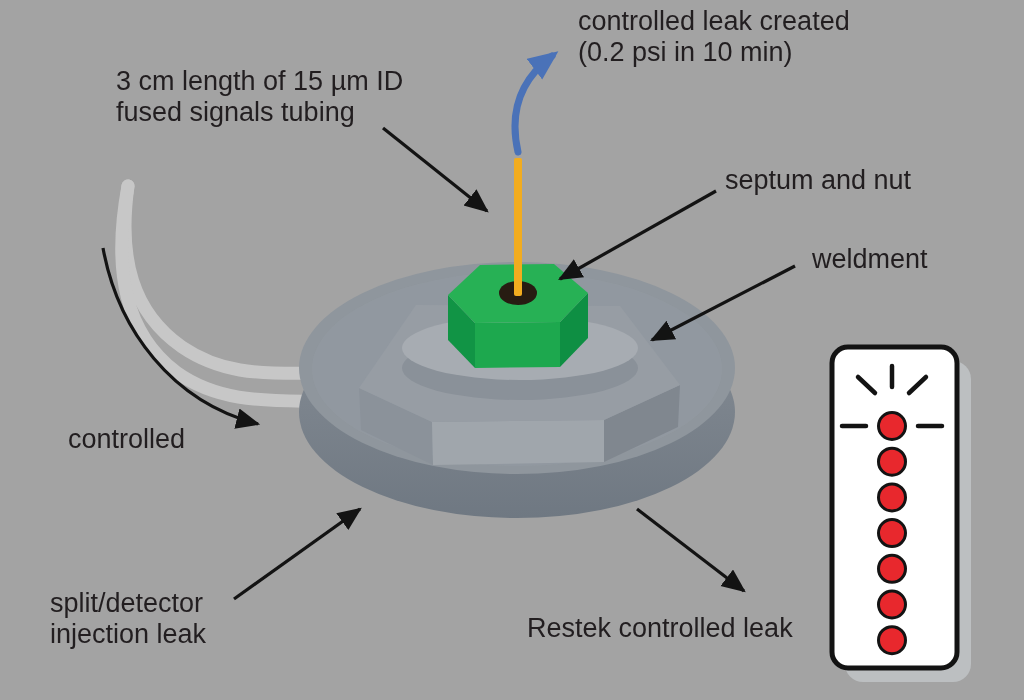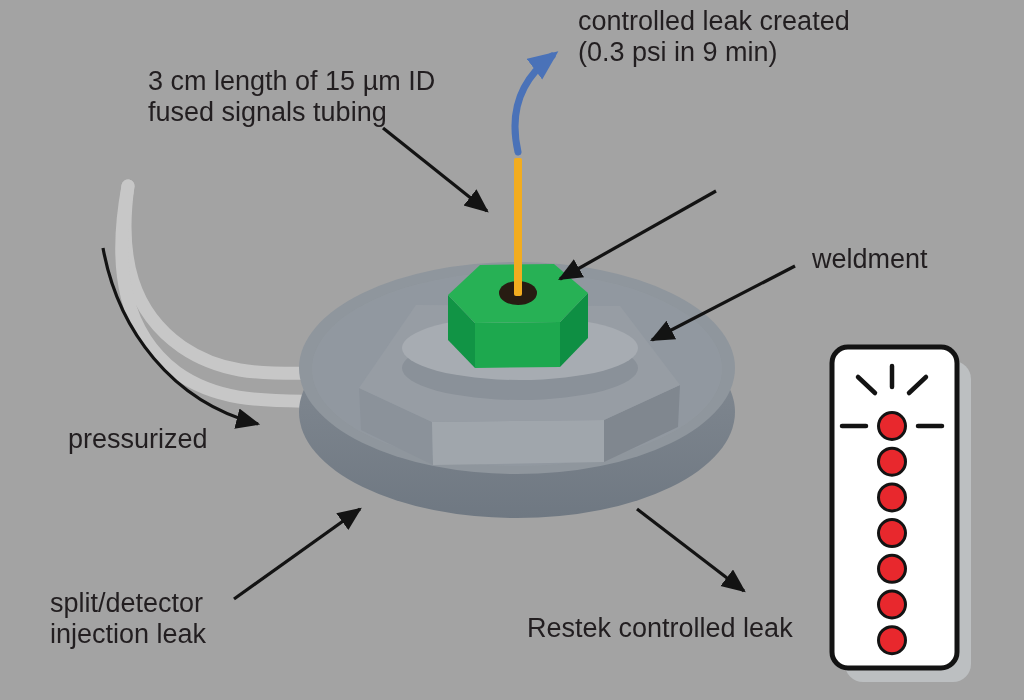--- a/index.html
+++ b/index.html
@@ -94,35 +94,38 @@
           <circle cx="892" cy="533.1" r="13.5" fill="#e8282d" stroke="#131313" stroke-width="3"></circle>
           <circle cx="892" cy="568.8" r="13.5" fill="#e8282d" stroke="#131313" stroke-width="3"></circle>
           <circle cx="892" cy="604.5" r="13.5" fill="#e8282d" stroke="#131313" stroke-width="3"></circle>
           <circle cx="892" cy="640.2" r="13.5" fill="#e8282d" stroke="#131313" stroke-width="3"></circle>
         </g>
     </g>
   </svg>
 
   <div class="label" style="left:578px;top:6px">
     <span>controlled leak created</span>
-    <span>(0.3 psi in 9 min)</span>
+    <span>(0.2 psi in 10 min)</span>
   </div>
 
-  <div class="label" style="left:148px;top:66px">
+  <div class="label" style="left:116px;top:66px">
     <span>3 cm length of 15 µm ID</span>
     <span>fused signals tubing</span>
   </div>
 
+  <div class="label" style="left:725px;top:165px">
+    <span>septum and nut</span>
+  </div>
 
   <div class="label" style="left:812px;top:244px">
     <span>weldment</span>
   </div>
 
   <div class="label" style="left:68px;top:424px">
-    <span>pressurized</span>
+    <span>controlled</span>
   </div>
 
   <div class="label" style="left:50px;top:588px">
     <span>split/detector</span>
     <span>injection leak</span>
   </div>
 
   <div class="label" style="left:527px;top:613px">
     <span>Restek controlled leak</span>
   </div>

